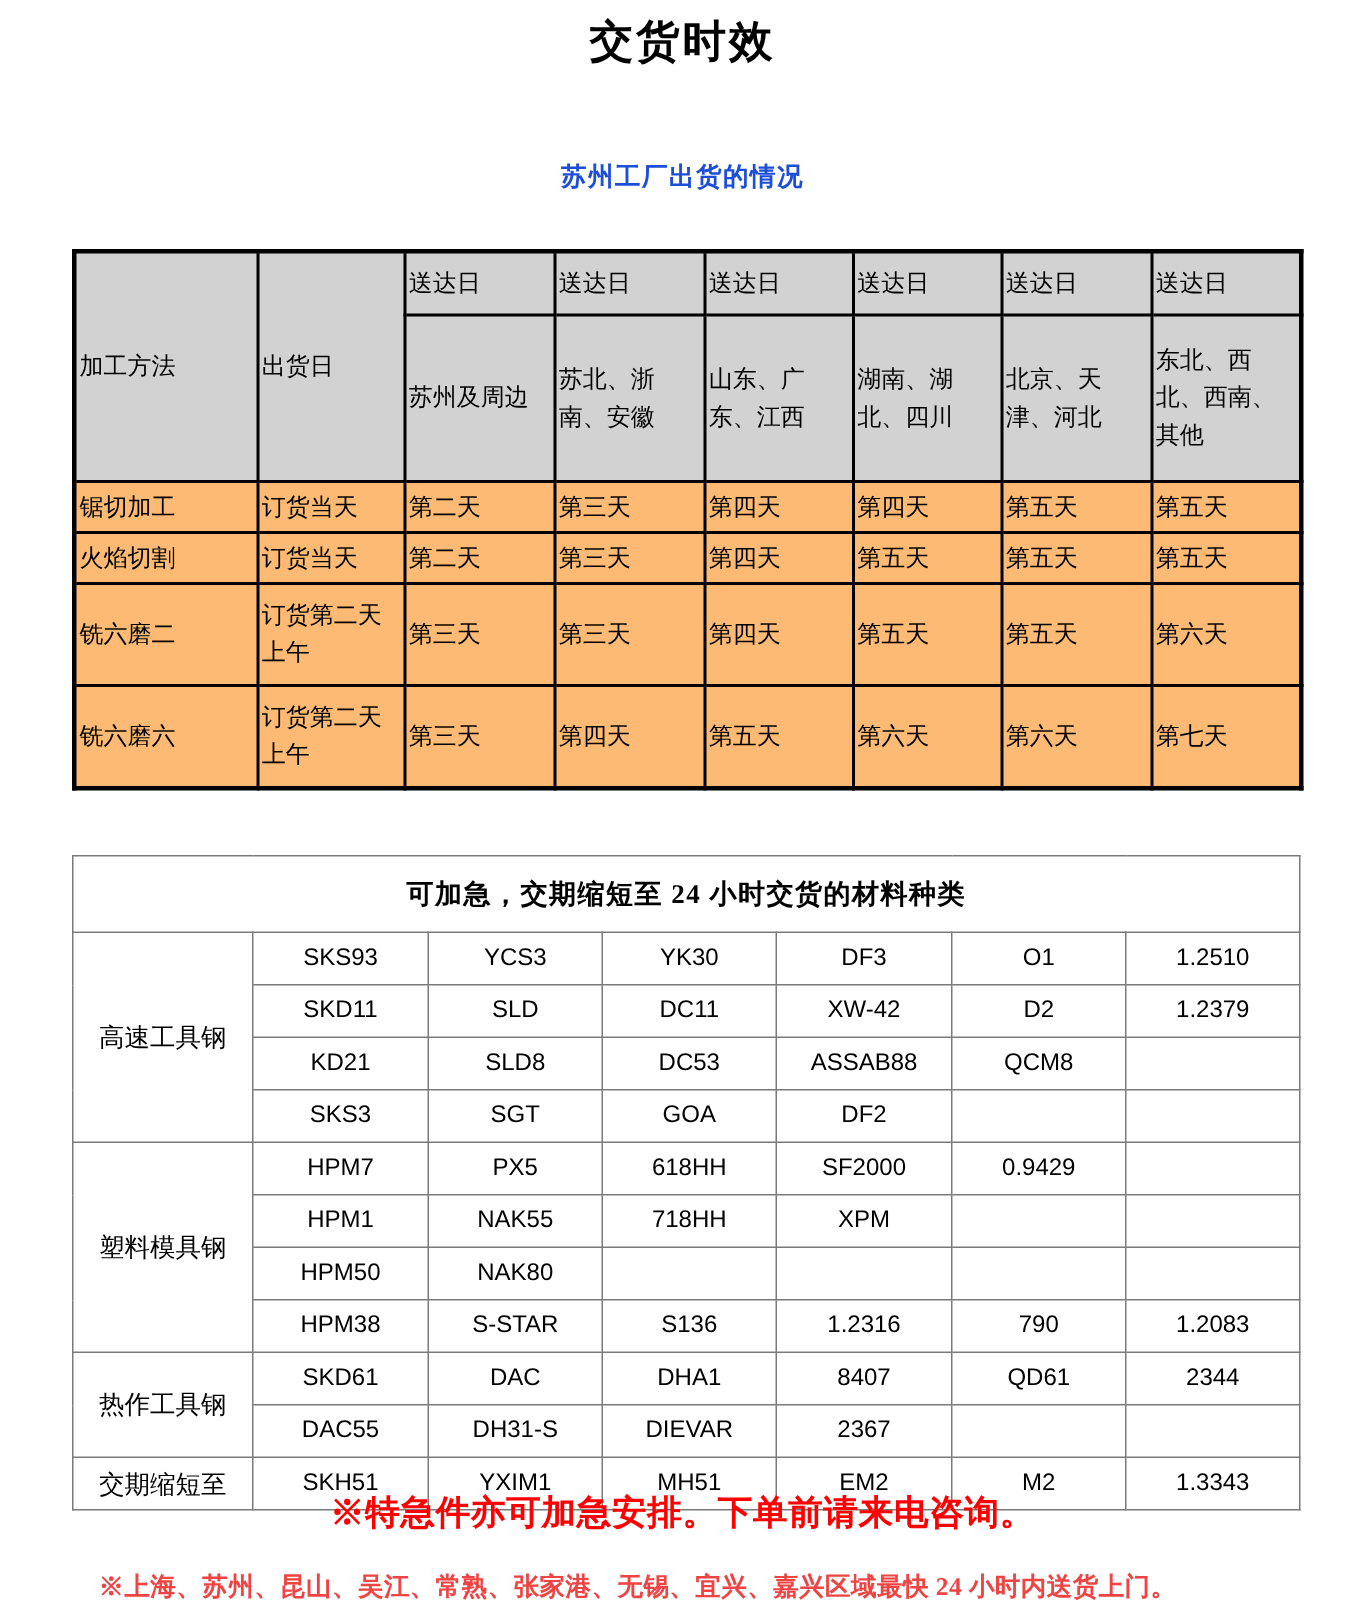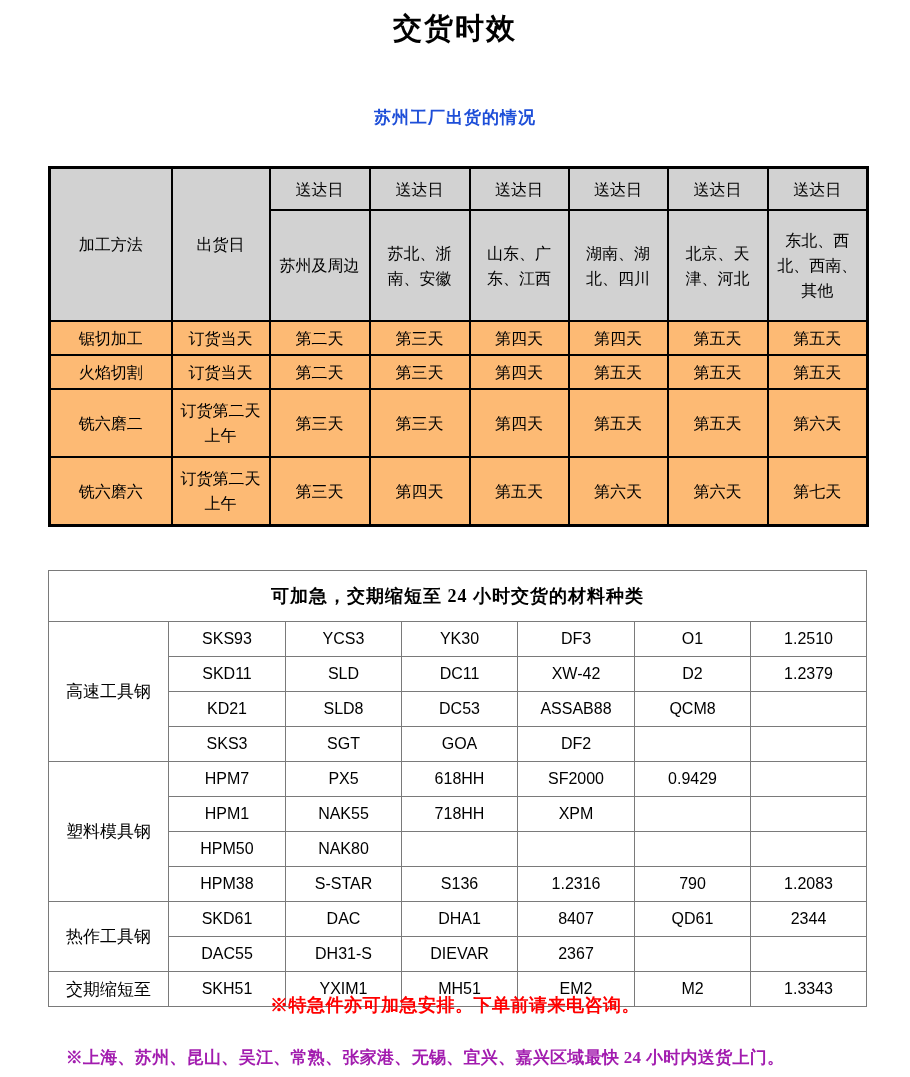--- a/index.html
+++ b/index.html
@@ -48,21 +48,21 @@
     width: 818px;
   }
   table.t1 {
     border-collapse: collapse;
     width: 818px;
     table-layout: fixed;
     border: 3px solid #000000;
   }
   table.t1 td, table.t1 th {
     border: 2px solid #000000;
-    text-align: center;
+    text-align: left;
     vertical-align: middle;
     font-family: "Liberation Serif", "DejaVu Serif", serif;
     font-size: 16px;
     font-weight: normal;
     padding: 2px 2px;
     line-height: 25px;
   }
   table.t1 thead td {
     background: #d2d2d2;
   }
@@ -119,31 +119,31 @@
 
   
   .note-red {
     position: absolute;
     left: 0;
     top: 993px;
     width: 910px;
     text-align: center;
     color: #ff0000;
     font-family: "Liberation Serif", "DejaVu Serif", serif;
-    font-size: 18px;
+    font-size: 23px;
     font-weight: bold;
     letter-spacing: 0.5px;
   }
   .note-black {
     position: absolute;
     left: 0;
     top: 1046px;
     width: 850px;
     text-align: center;
-    color: #a21caf;
+    color: #ef4444;
     font-family: "Liberation Serif", "DejaVu Serif", serif;
     font-size: 17px;
     font-weight: bold;
     letter-spacing: 0.3px;
   }
 </style>
 </head>
 <body>
 
 <h1 class="page-title">交货时效</h1>

